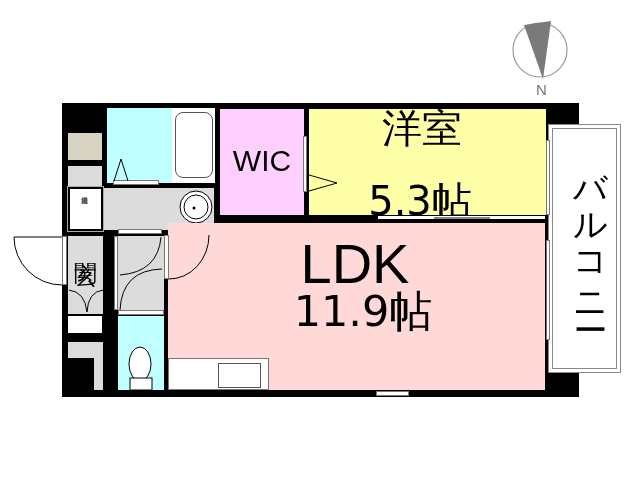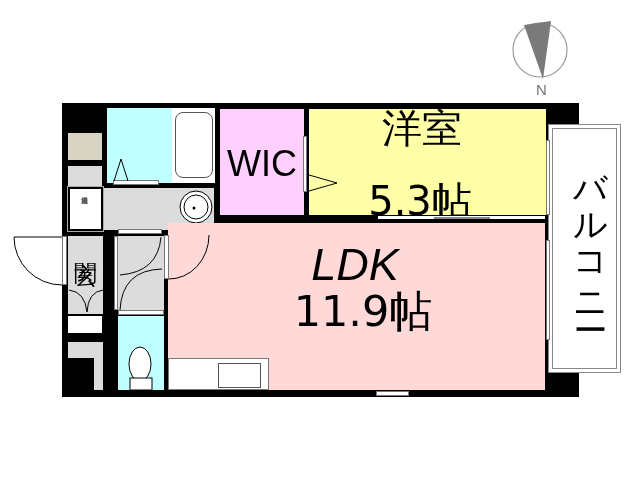--- a/index.html
+++ b/index.html
@@ -45,35 +45,35 @@
 
 <div class="abs" style="left:104px;top:188px;width:110px;height:42px;background:#dcdcdc;"></div>
 <svg width="640" height="480" style="pointer-events:none;">
   <circle cx="196" cy="207" r="16" fill="#fff" stroke="#000" stroke-width="1"></circle>
   <circle cx="196" cy="207" r="12" fill="none" stroke="#000" stroke-width="1"></circle>
   <circle cx="194" cy="208" r="1.5" fill="#000"></circle>
 </svg>
 <div class="abs" style="left:118px;top:229px;width:44px;height:5px;background:#fff;border:1px solid #777;"></div>
 
 <div class="abs" style="left:220px;top:109px;width:84px;height:106px;background:#ffd0ff;"></div>
-<div class="lbl" style="left:222px;top:146px;width:80px;font-size:36px;font-family:'Liberation Sans',sans-serif;font-weight:normal;text-align:center;">WIC</div>
+<div class="lbl" style="left:222px;top:146px;width:80px;font-size:30px;font-family:'Liberation Sans',sans-serif;font-weight:normal;text-align:center;">WIC</div>
 <div class="abs" style="left:303px;top:136px;width:4px;height:56px;background:#fff;border:1px solid #777;"></div>
 
 <div class="abs" style="left:309px;top:109px;width:237px;height:106px;background:#ffffa8;"></div>
 <svg width="640" height="480" style="pointer-events:none;">
   <polyline points="309,175 337,183 309,191" fill="none" stroke="#000" stroke-width="1"></polyline>
 </svg>
 <div class="lbl" style="left:362px;top:108px;width:120px;font-size:40px;">洋室</div>
 <div class="lbl" style="left:355px;top:181px;width:130px;font-size:40px;">5.3帖</div>
 
 <div class="abs" style="left:378px;top:215px;width:167px;height:5px;background:#fff;border-top:1px solid #000;border-bottom:1px solid #000;"></div>
 <div class="abs" style="left:434px;top:217px;width:56px;height:2px;background:#888;"></div>
 
 <div class="abs" style="left:168px;top:223px;width:377px;height:167px;background:#ffd8d8;"></div>
-<div class="lbl" style="left:290px;top:242px;width:130px;font-size:45px;font-family:'Liberation Sans',sans-serif;font-style:italic;">LDK</div>
+<div class="lbl" style="left:290px;top:236px;width:130px;font-size:56px;font-family:'Liberation Sans',sans-serif;">LDK</div>
 <div class="lbl" style="left:283px;top:290px;width:160px;font-size:43px;">11.9帖</div>
 <div class="abs" style="left:168px;top:358px;width:101px;height:32px;background:#fff;border:1px solid #777;"></div>
 <div class="abs" style="left:218px;top:363px;width:43px;height:25px;background:#fff;border:1px solid #555;"></div>
 
 <svg width="640" height="480" style="pointer-events:none;">
   <path d="M 168,279 A 40,44 0 0 0 209,235" fill="none" stroke="#000" stroke-width="1"></path>
 </svg>
 <div class="abs" style="left:164px;top:235px;width:5px;height:44px;background:#fff;border:1px solid #777;"></div>
 
 <div class="abs" style="left:546px;top:140px;width:4px;height:75px;background:#fff;border:1px solid #777;"></div>

